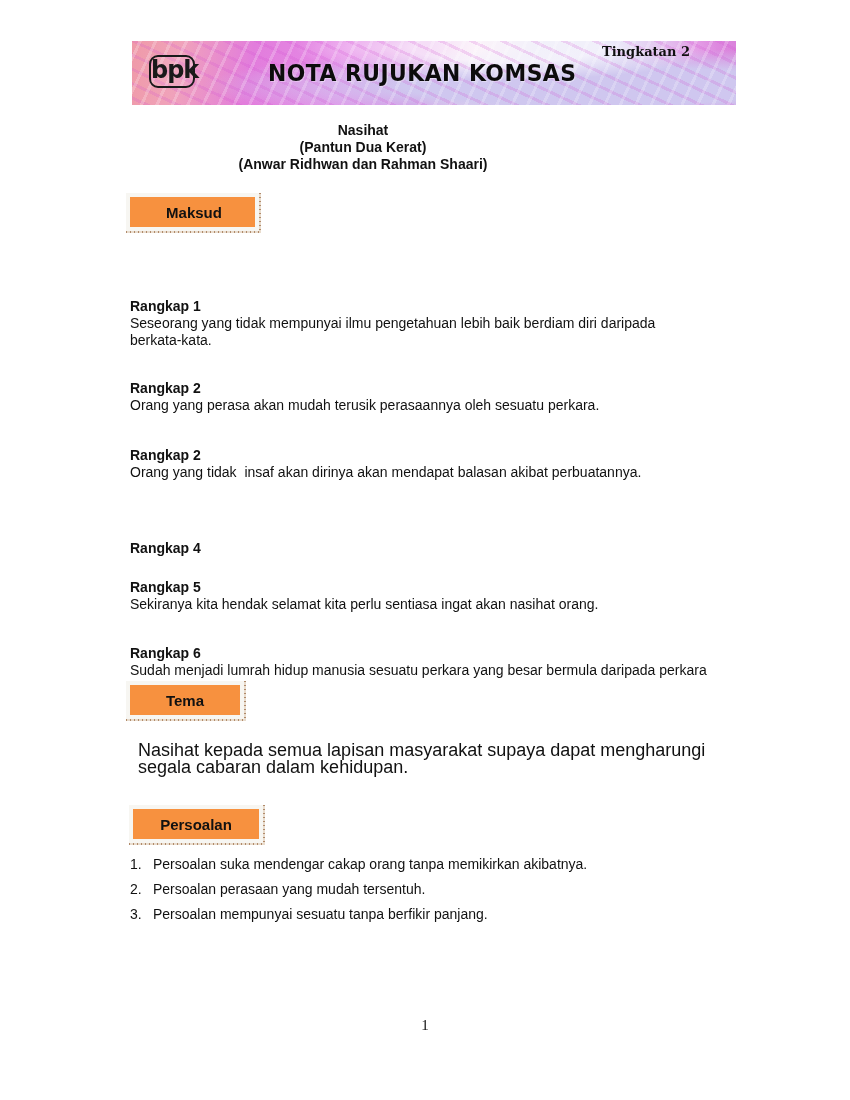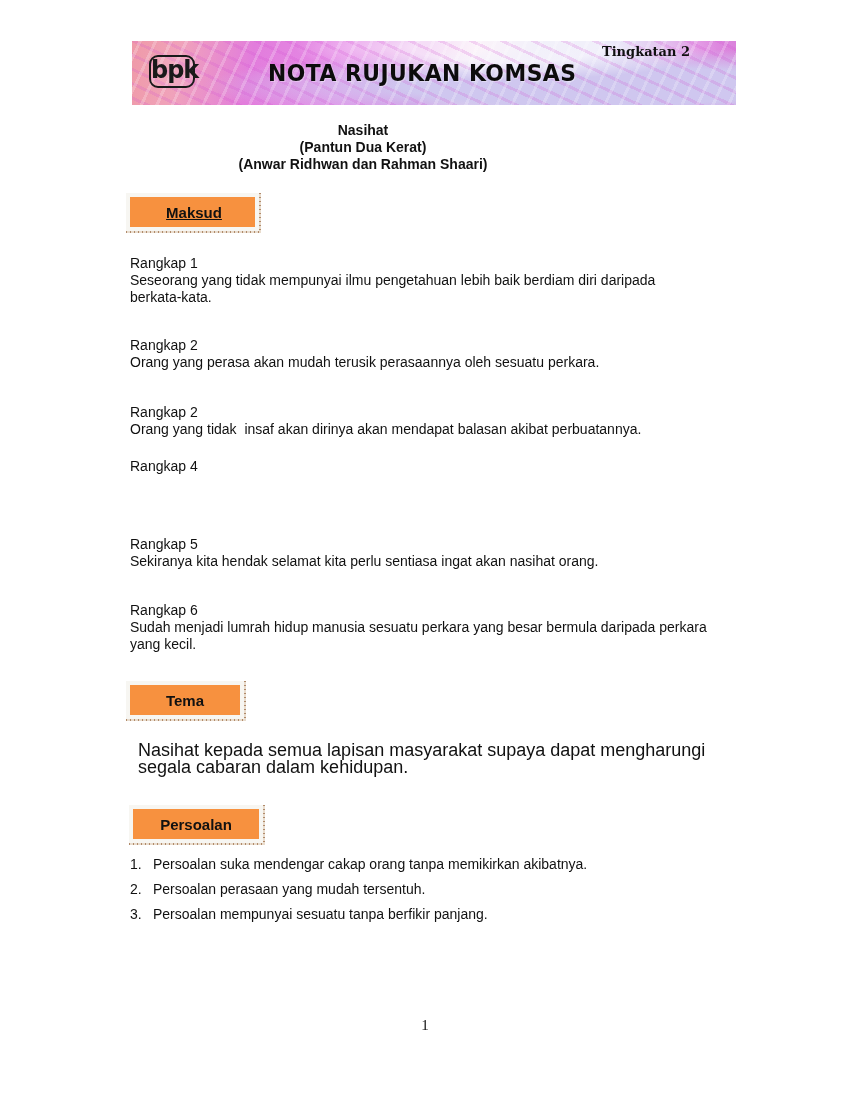--- a/index.html
+++ b/index.html
@@ -30,27 +30,27 @@
     
     .section-box { position: absolute; background: #f7f6f2; box-shadow: 2px 2px 0 #ffffff; }
     .section-box .inner { position: absolute; left: 4px; top: 4px; right: 4px; bottom: 4px; background: #f7913f;
       font-weight: bold; font-size: 15px; display: flex; align-items: center; justify-content: center; color: #111; }
     .section-box::after { content: ""; position: absolute; left: 0; right: -2px; bottom: -2px; height: 2px;
       background: repeating-linear-gradient(90deg, #b08a6a 0 1px, #e9dccd 1px 4px); }
     .section-box::before { content: ""; position: absolute; top: 0; bottom: -2px; right: -2px; width: 2px;
       background: repeating-linear-gradient(180deg, #b08a6a 0 1px, #e9dccd 1px 4px); }
 
     .box-maksud { left: 126px; top: 193px; width: 133px; height: 38px; }
-    .box-maksud .inner { padding-left: 3px; text-decoration: underline; }
+    .box-maksud .inner { padding-left: 3px; }
     .box-tema { left: 126px; top: 681px; width: 118px; height: 38px; }
     .box-persoalan { left: 129px; top: 805px; width: 134px; height: 38px; }
 
     
     .stanza { position: absolute; left: 130px; width: 580px; font-size: 14px; line-height: 17px; }
-    .stanza .label { font-weight: normal; }
+    .stanza .label { font-weight: bold; margin-top: 43px; }
 
     .para { position: absolute; left: 138px; width: 580px; font-size: 18px; line-height: 17px; }
 
     .issue-list { position: absolute; left: 130px; top: 856px; margin: 0; padding: 0; list-style: none; font-size: 14px; line-height: 17px; }
     .issue-list li { display: flex; margin-bottom: 8px; }
     .issue-list .num { width: 23px; }
 
     .page-number { position: absolute; left: 0; width: 850px; top: 1017px; text-align: center;
       font-family: "Liberation Serif", serif; font-size: 15px; }
   </style>
@@ -78,21 +78,21 @@
   <div>Seseorang yang tidak mempunyai ilmu pengetahuan lebih baik berdiam diri daripada berkata-kata.</div>
 </div>
 <div class="stanza" style="top:337px">
   <div class="label">Rangkap 2</div>
   <div>Orang yang perasa akan mudah terusik perasaannya oleh sesuatu perkara.</div>
 </div>
 <div class="stanza" style="top:404px">
   <div class="label">Rangkap 2</div>
   <div style="white-space:pre">Orang yang tidak  insaf akan dirinya akan mendapat balasan akibat perbuatannya.</div>
 </div>
-<div class="stanza" style="top:458px">
+<div class="stanza" style="top:497px">
   <div class="label">Rangkap 4</div>
 </div>
 <div class="stanza" style="top:536px">
   <div class="label">Rangkap 5</div>
   <div>Sekiranya kita hendak selamat kita perlu sentiasa ingat akan nasihat orang.</div>
 </div>
 <div class="stanza" style="top:602px">
   <div class="label">Rangkap 6</div>
   <div>Sudah menjadi lumrah hidup manusia sesuatu perkara yang besar bermula daripada perkara yang kecil.</div>
 </div>

